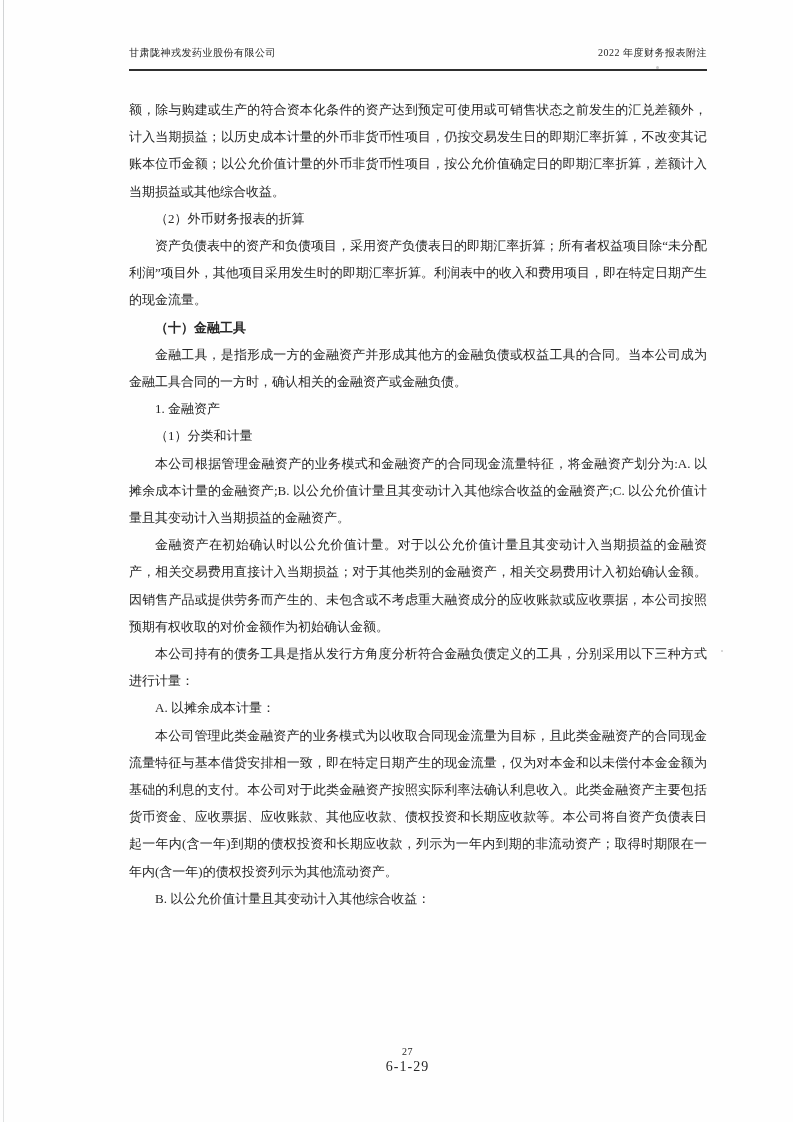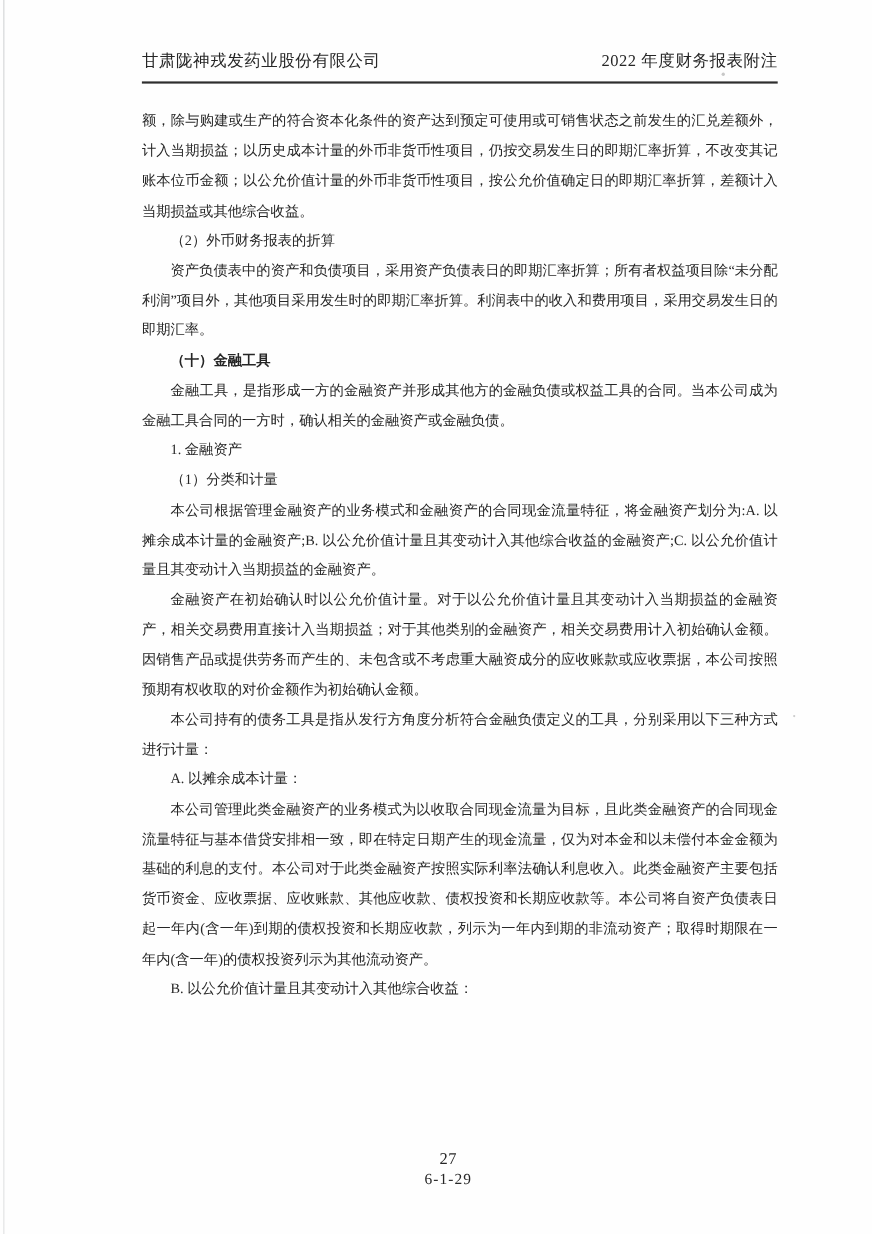--- a/index.html
+++ b/index.html
@@ -25,21 +25,21 @@
   .speck-2 { left: 721px; top: 650px; width: 2px; height: 2px; opacity: .5; }
 
   
   .page-header {
     position: absolute;
     top: 46px; left: 129px;
     width: 578px;
     display: flex;
     justify-content: space-between;
     align-items: baseline;
-    font-size: 15px;
+    font-size: 10px;
     letter-spacing: 0.5px;
     padding-bottom: 9px;
     border-bottom: 2px solid #2e2e2e;
   }
 
   
   .document-body {
     position: absolute;
     top: 96px; left: 129px;
     width: 578px;
@@ -52,41 +52,41 @@
   .document-body p.bold { font-weight: bold; }
 
   
   .page-footer {
     position: absolute;
     top: 1046px;
     left: 50%;
     transform: translateX(calc(-50% + 11px));
     text-align: center;
   }
-  .footer-page-num { font-size: 15px; letter-spacing: 0.5px; }
+  .footer-page-num { font-size: 10px; letter-spacing: 0.5px; }
   .footer-doc-num { font-size: 14px; margin-top: 2px; letter-spacing: 1px; }
 </style>
 </head>
 <body>
 
 <div class="page">
 
   <div class="scan-edge"></div>
   <div class="speck speck-1"></div>
   <div class="speck speck-2"></div>
 
   <header class="page-header">
     <span>甘肃陇神戎发药业股份有限公司</span>
     <span>2022 年度财务报表附注</span>
   </header>
 
   <main class="document-body">
     <p class="cont">额，除与购建或生产的符合资本化条件的资产达到预定可使用或可销售状态之前发生的汇兑差额外，计入当期损益；以历史成本计量的外币非货币性项目，仍按交易发生日的即期汇率折算，不改变其记账本位币金额；以公允价值计量的外币非货币性项目，按公允价值确定日的即期汇率折算，差额计入当期损益或其他综合收益。</p>
     <p>（2）外币财务报表的折算</p>
-    <p>资产负债表中的资产和负债项目，采用资产负债表日的即期汇率折算；所有者权益项目除“未分配利润”项目外，其他项目采用发生时的即期汇率折算。利润表中的收入和费用项目，采用交易发生日的即期汇率。</p>
+    <p>资产负债表中的资产和负债项目，采用资产负债表日的即期汇率折算；所有者权益项目除“未分配利润”项目外，其他项目采用发生时的即期汇率折算。利润表中的收入和费用项目，即在特定日期产生的现金流量。</p>
     <p class="bold">（十）金融工具</p>
     <p>金融工具，是指形成一方的金融资产并形成其他方的金融负债或权益工具的合同。当本公司成为金融工具合同的一方时，确认相关的金融资产或金融负债。</p>
     <p>1. 金融资产</p>
     <p>（1）分类和计量</p>
     <p>本公司根据管理金融资产的业务模式和金融资产的合同现金流量特征，将金融资产划分为:A. 以摊余成本计量的金融资产;B. 以公允价值计量且其变动计入其他综合收益的金融资产;C. 以公允价值计量且其变动计入当期损益的金融资产。</p>
     <p>金融资产在初始确认时以公允价值计量。对于以公允价值计量且其变动计入当期损益的金融资产，相关交易费用直接计入当期损益；对于其他类别的金融资产，相关交易费用计入初始确认金额。因销售产品或提供劳务而产生的、未包含或不考虑重大融资成分的应收账款或应收票据，本公司按照预期有权收取的对价金额作为初始确认金额。</p>
     <p>本公司持有的债务工具是指从发行方角度分析符合金融负债定义的工具，分别采用以下三种方式进行计量：</p>
     <p>A. 以摊余成本计量：</p>
     <p>本公司管理此类金融资产的业务模式为以收取合同现金流量为目标，且此类金融资产的合同现金流量特征与基本借贷安排相一致，即在特定日期产生的现金流量，仅为对本金和以未偿付本金金额为基础的利息的支付。本公司对于此类金融资产按照实际利率法确认利息收入。此类金融资产主要包括货币资金、应收票据、应收账款、其他应收款、债权投资和长期应收款等。本公司将自资产负债表日起一年内(含一年)到期的债权投资和长期应收款，列示为一年内到期的非流动资产；取得时期限在一年内(含一年)的债权投资列示为其他流动资产。</p>
     <p>B. 以公允价值计量且其变动计入其他综合收益：</p>

